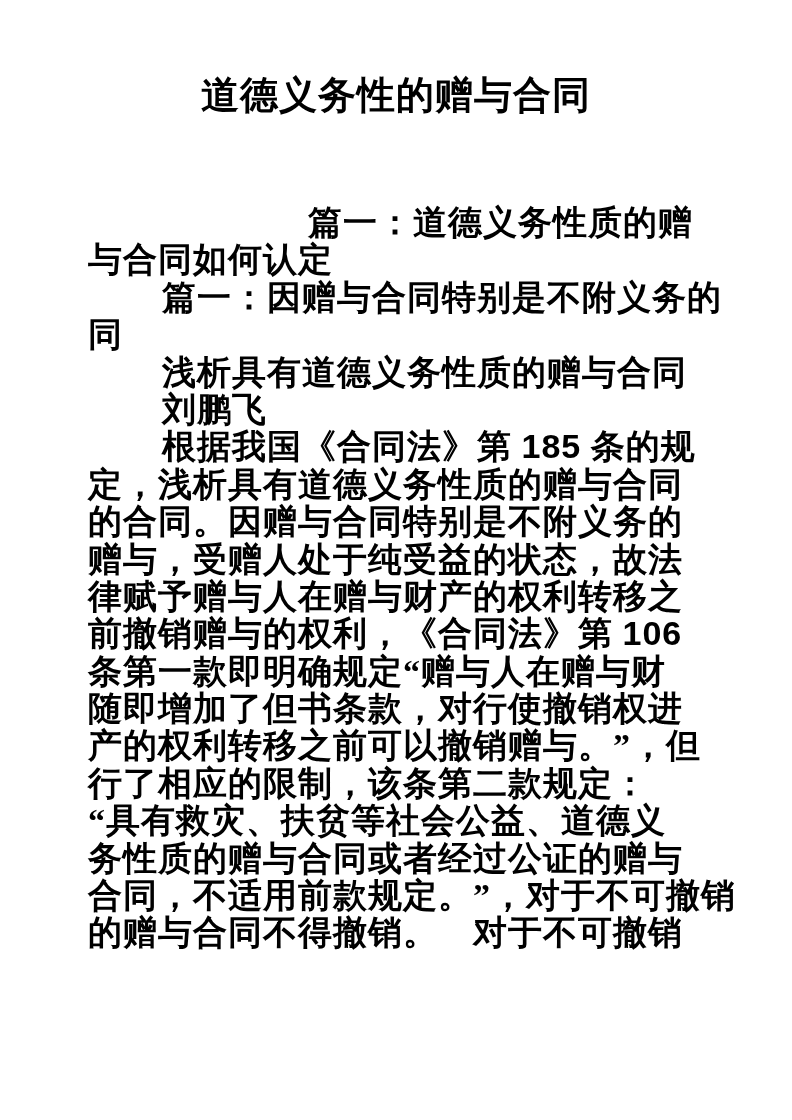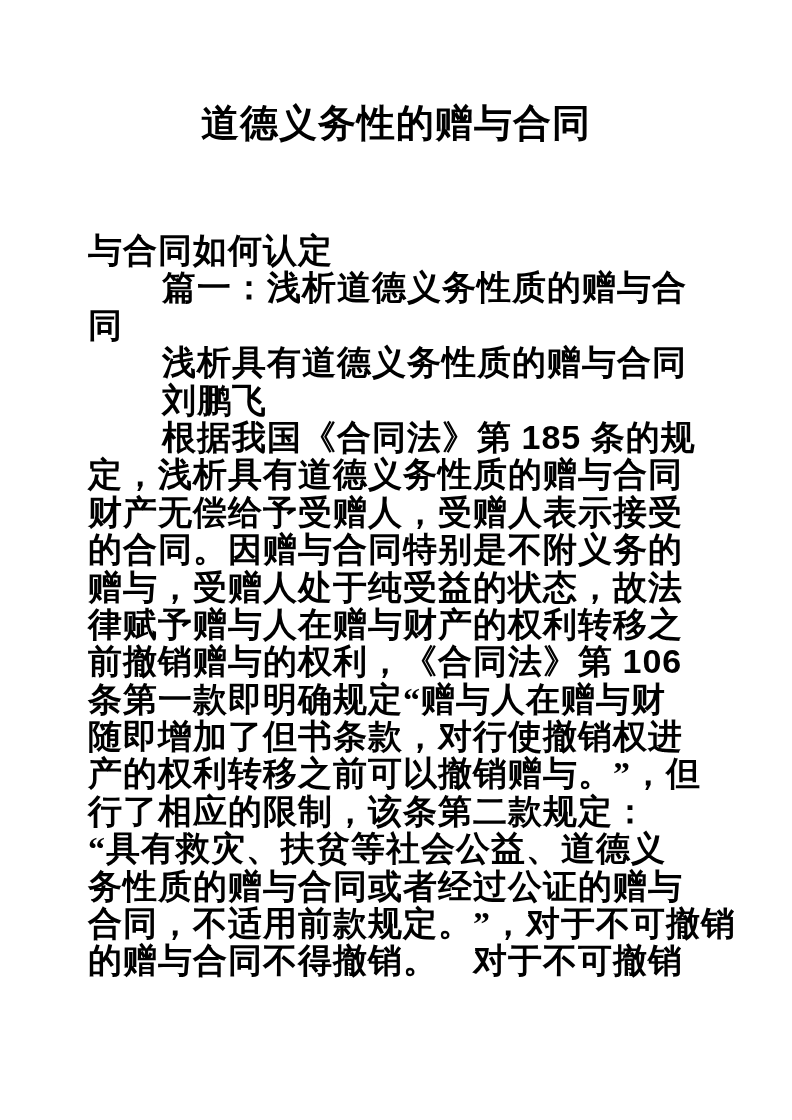--- a/index.html
+++ b/index.html
@@ -7,21 +7,21 @@
   .page {
     position: relative;
     width: 792px;
     height: 1120px;
     background: #ffffff;
     color: #000000;
     overflow: hidden;
     font-family: "Liberation Serif", "DejaVu Serif", serif;
   }
   .doc-title {
-    margin-top: 100px;
+    margin-top: 72px;
     text-align: center;
     font-size: 38px;
     line-height: 46px;
     font-weight: bold;
     letter-spacing: 1px;
     color: #000000;
   }
   .doc-body {
     margin-top: 86px;
     margin-left: 88px;
@@ -42,28 +42,28 @@
     font-family: "Liberation Sans", "DejaVu Sans", sans-serif;
     font-weight: bold;
   }
 </style>
 </head>
 <body>
 
 <div class="page">
   <div class="doc-title">道德义务性的赠与合同</div>
   <div class="doc-body">
+      <div class="line indent-tab">篇一：道德义务性质的赠</div>
       <div class="line">与合同如何认定</div>
-      <div class="line indent-para">篇一：浅析道德义务性质的赠与合</div>
+      <div class="line indent-para">篇一：因赠与合同特别是不附义务的</div>
       <div class="line">同</div>
       <div class="line indent-para">浅析具有道德义务性质的赠与合同</div>
       <div class="line indent-para">刘鹏飞</div>
       <div class="line indent-para">根据我国《合同法》第 <span class="num">185</span> 条的规</div>
       <div class="line">定，浅析具有道德义务性质的赠与合同</div>
-      <div class="line">财产无偿给予受赠人，受赠人表示接受</div>
       <div class="line">的合同。因赠与合同特别是不附义务的</div>
       <div class="line">赠与，受赠人处于纯受益的状态，故法</div>
       <div class="line">律赋予赠与人在赠与财产的权利转移之</div>
       <div class="line">前撤销赠与的权利，《合同法》第 <span class="num">106</span></div>
       <div class="line">条第一款即明确规定“赠与人在赠与财</div>
       <div class="line">随即增加了但书条款，对行使撤销权进</div>
       <div class="line">产的权利转移之前可以撤销赠与。”，但</div>
       <div class="line">行了相应的限制，该条第二款规定：</div>
       <div class="line">“具有救灾、扶贫等社会公益、道德义</div>
       <div class="line">务性质的赠与合同或者经过公证的赠与</div>

